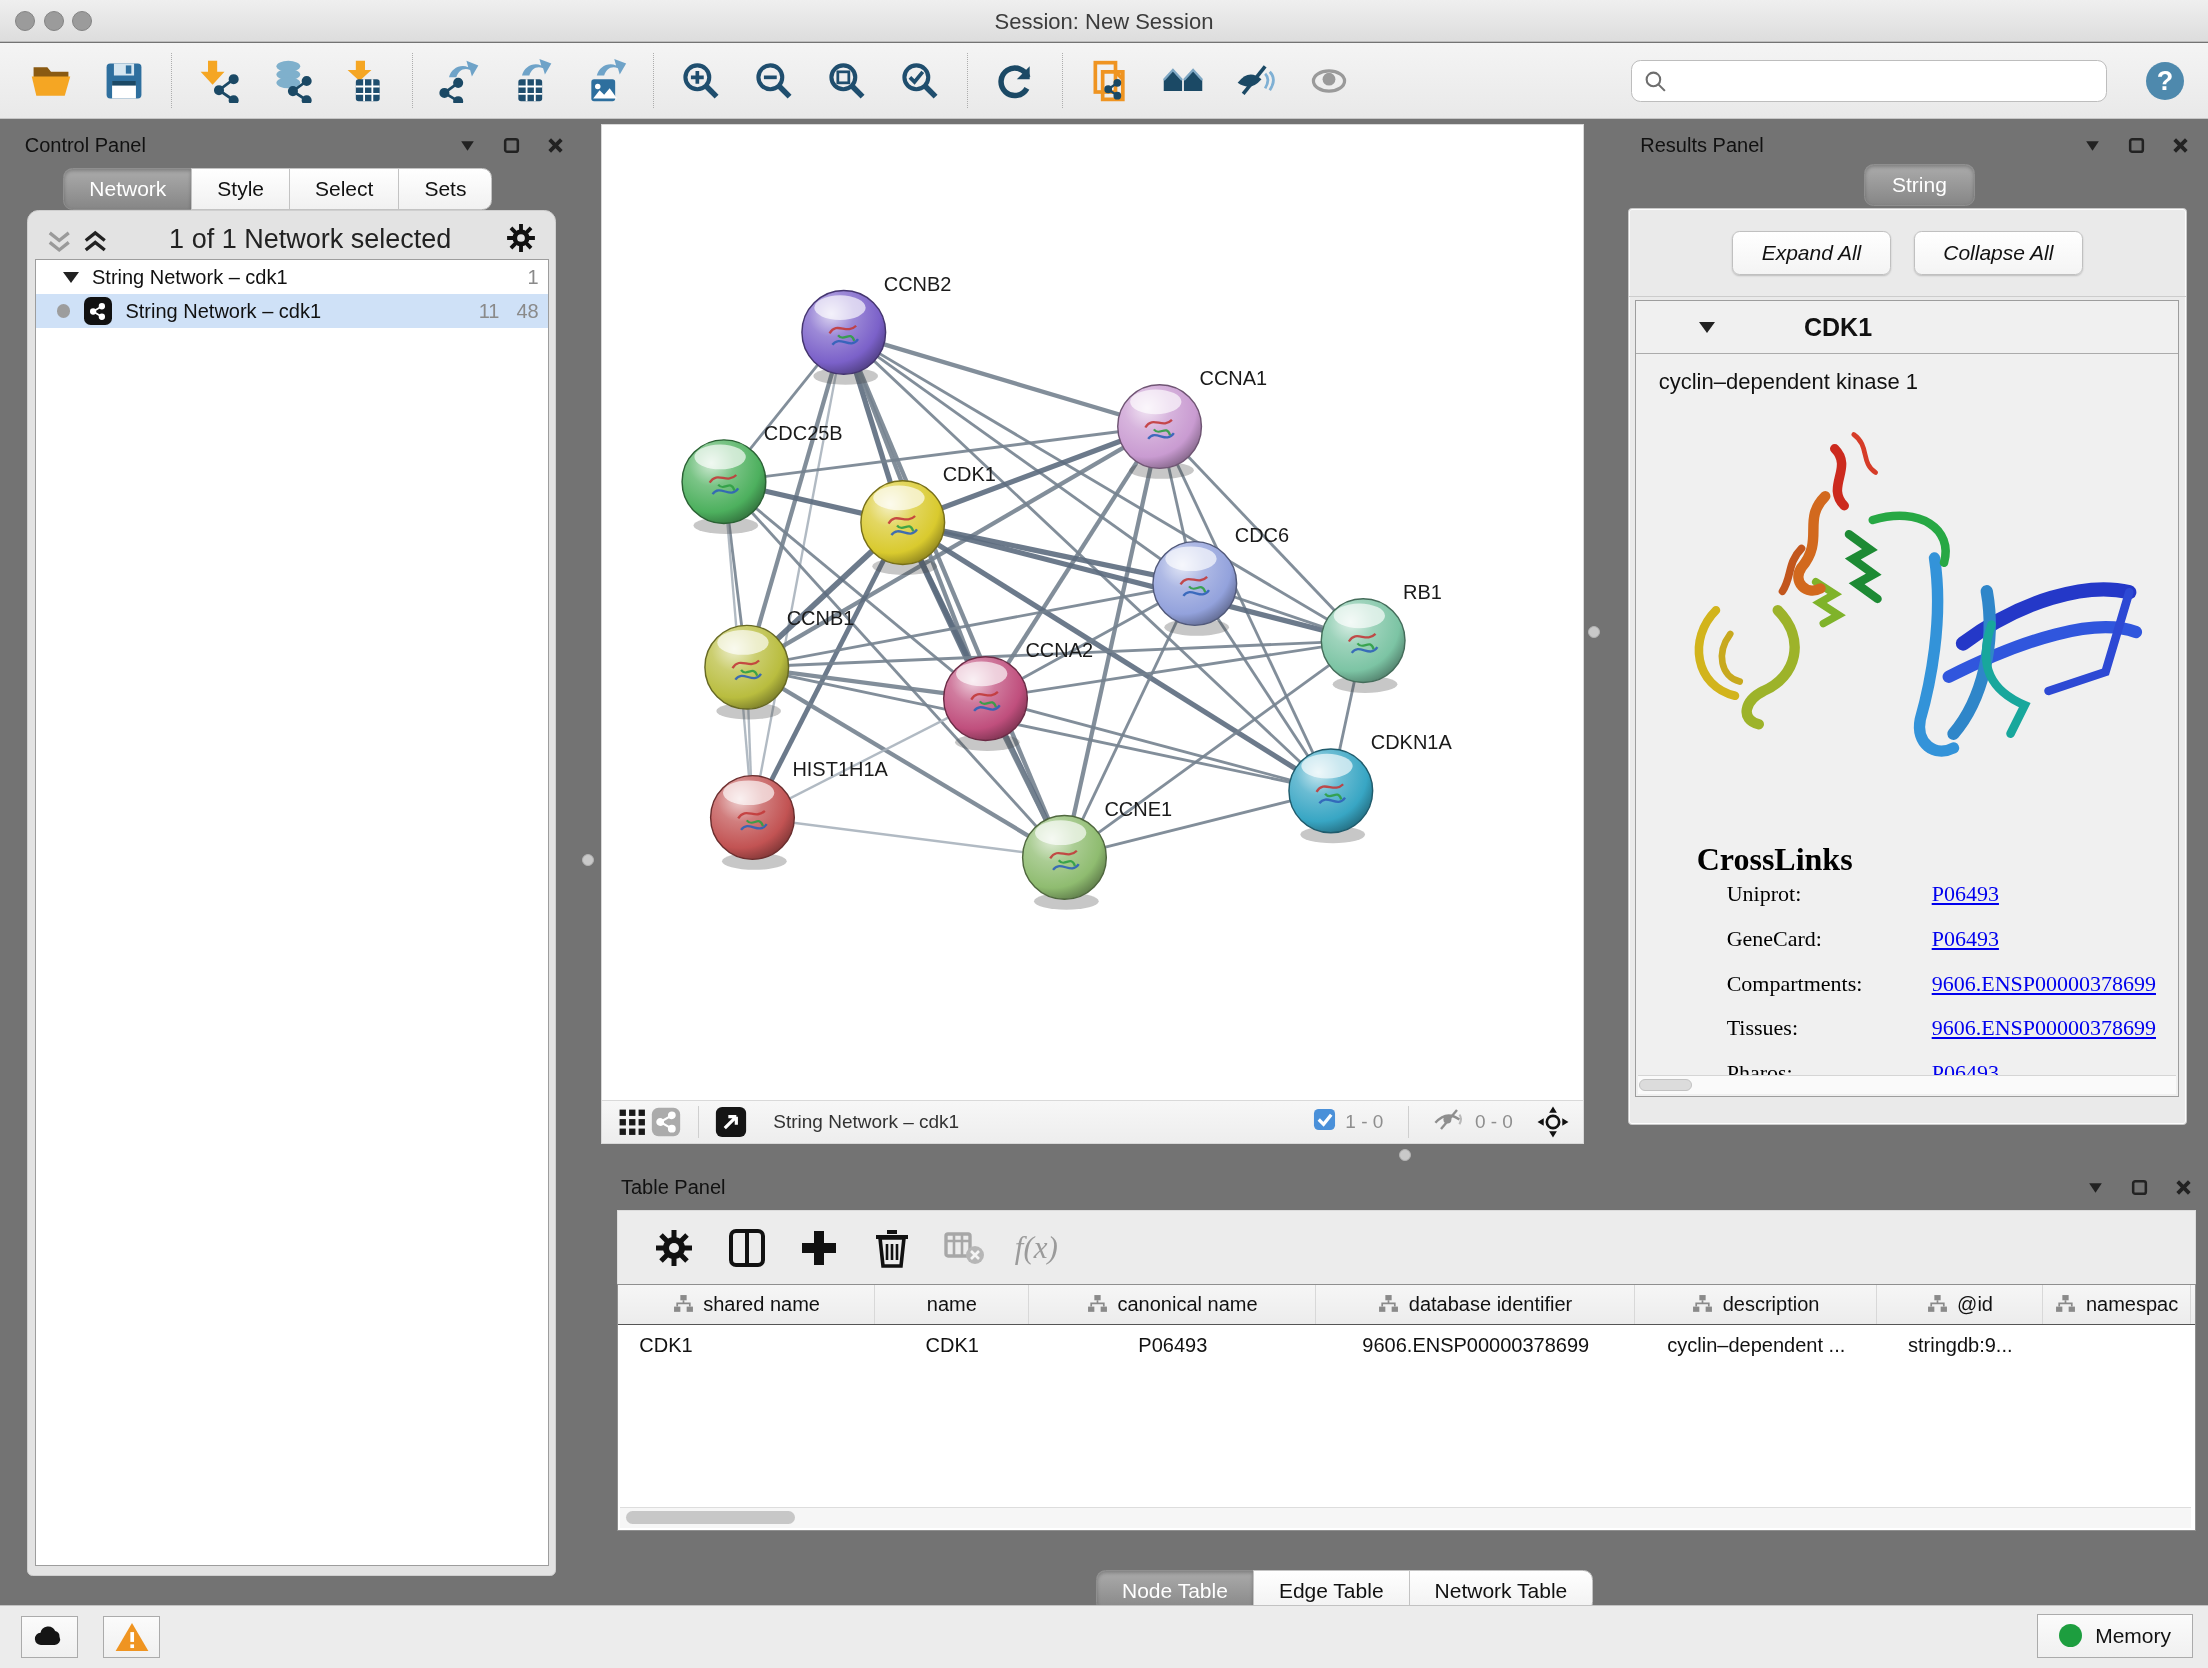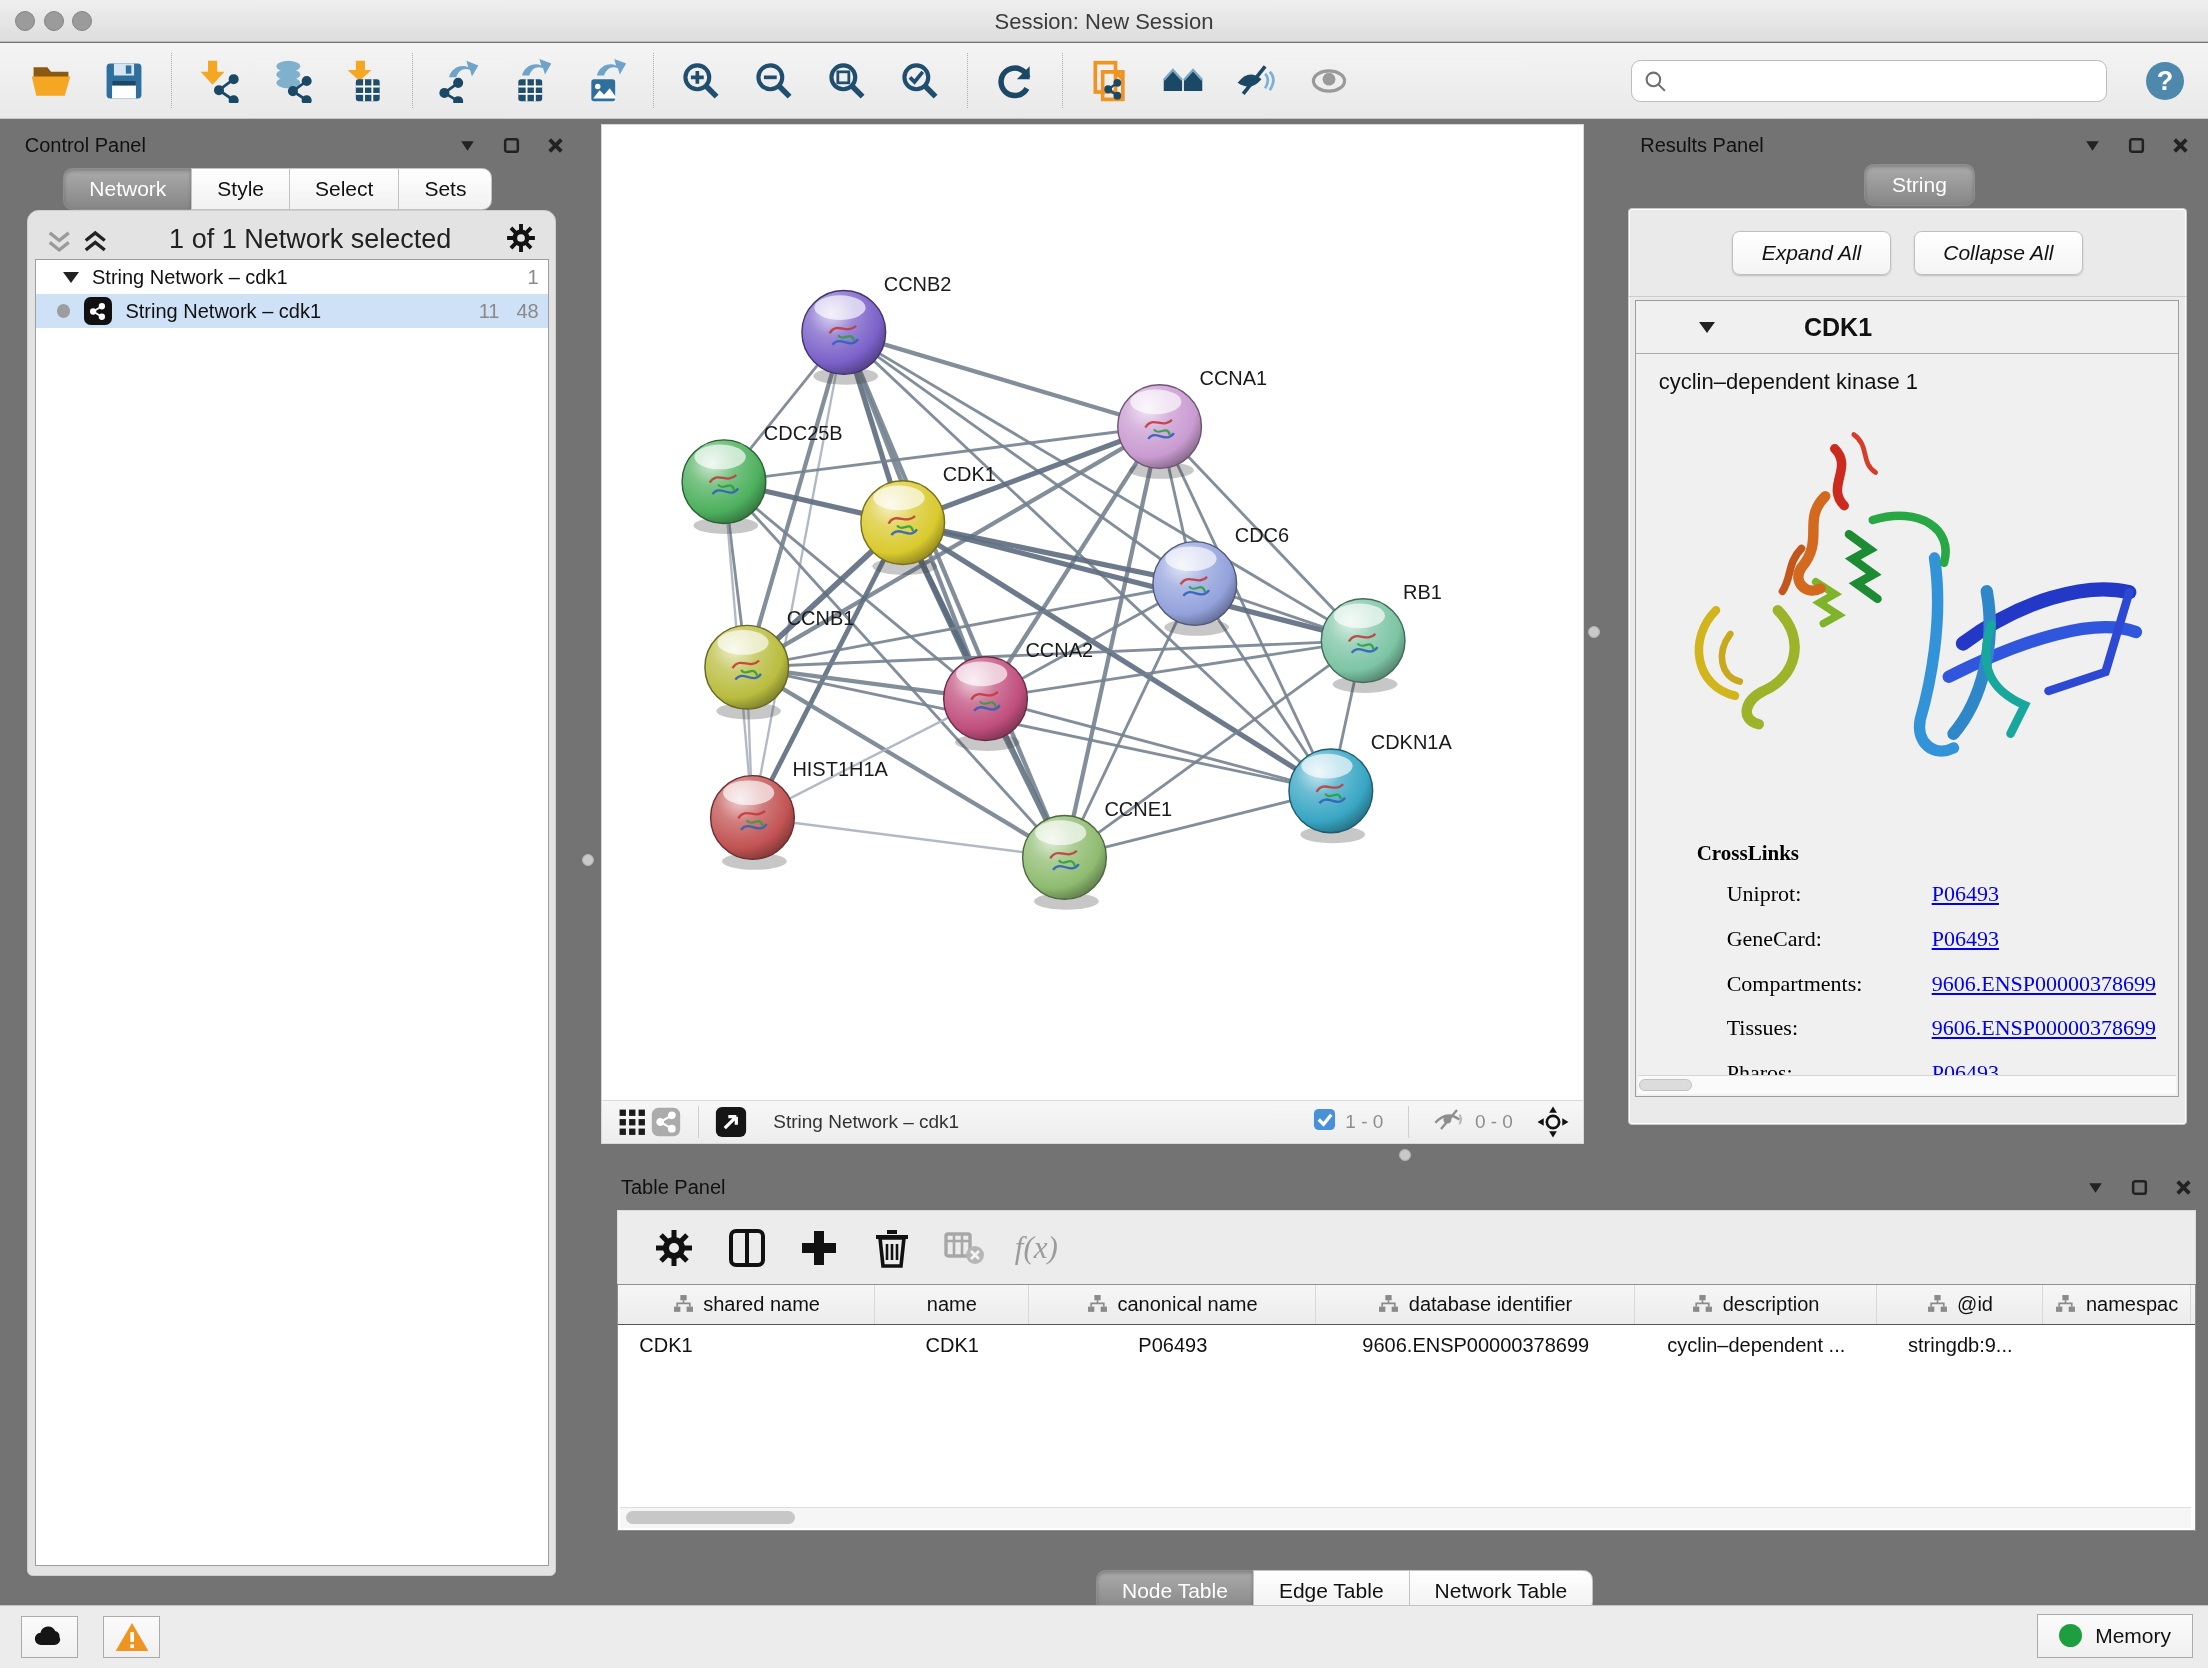--- a/index.html
+++ b/index.html
@@ -65,21 +65,21 @@
   .rp-head{position:absolute;left:13.3px;top:3.8px;right:9.5px;height:32px;margin-left:20px;}
   .rp-tab{position:absolute;left:257px;top:38px;height:42px;padding:0 27px;background:linear-gradient(#ababab,#868686);color:#fff;font-size:21px;border:1px solid #8f8f8f;border-radius:9.5px;display:flex;align-items:center;box-shadow:inset 0 1.9px 3.8px rgba(0,0,0,.25);cursor:pointer;}
   .rp-outer{position:absolute;left:21px;top:82px;width:559px;height:917px;background:#eaeaea;border:1.9px solid #c9c9c9;border-radius:3.8px;box-shadow:inset 0 0 0 1px #fdfdfd;}
   .rp-buttons{position:absolute;left:0;top:0;width:100%;height:88px;border-bottom:1.9px solid #cccccc;display:flex;align-items:center;justify-content:center;gap:23px;font-style:italic;}
   .rbtn{height:44px;padding:0 28.5px;background:linear-gradient(#ffffff,#f4f4f4);border:1px solid #c0c0c0;border-radius:7.6px;font-size:21px;color:#111;display:flex;align-items:center;box-shadow:0 1px 1.9px rgba(0,0,0,.2);cursor:pointer;}
   .rp-card{position:absolute;left:5.7px;top:91px;width:544px;height:797px;background:#f0f0f0;border:1.9px solid #9d9d9d;}
   .rp-cardhead{height:53px;border-bottom:1.9px solid #ababab;display:flex;align-items:center;cursor:pointer;}
   .rp-cardhead .caret{margin-left:63px;}
   .rp-name{font-size:25px;font-weight:bold;color:#111;margin-left:76px;}
   .rp-desc{font-size:22px;color:#111;padding:15px 0 0 23px;}
-  .xl-title{position:absolute;left:61px;top:540px;font-family:"Liberation Serif",serif;font-size:21px;font-weight:bold;color:#000;}
+  .xl-title{position:absolute;left:61px;top:540px;font-family:"Liberation Serif",serif;font-size:32px;font-weight:bold;color:#000;}
   .xl-row{position:absolute;left:91px;width:428px;display:flex;font-family:"Liberation Serif",serif;font-size:22px;color:#000;}
   .xl-row .lab{width:205px;flex:none;}
   .xl-row a{color:#0000EE;text-decoration:underline;cursor:pointer;}
   .rp-scroll{position:absolute;left:1.9px;bottom:1.9px;width:538px;height:19px;background:#fafafa;border-top:1px solid #d5d5d5;}
   .rp-scroll .thumb{position:absolute;left:1.9px;top:2.9px;width:53px;height:12.4px;background:#dcdcdc;border:1px solid #c2c2c2;border-radius:6.7px;}
 
   
   .table-panel{position:absolute;left:604px;top:1164px;width:1595px;height:439px;}
   .tp-head{position:absolute;left:17px;top:7.6px;right:5.7px;height:32px;}
   .tp-toolbar{position:absolute;left:13.3px;top:46px;width:1579px;height:74px;background:#ececec;border:1px solid #dcdcdc;border-bottom:none;display:flex;align-items:center;gap:28.5px;padding-left:34px;}

